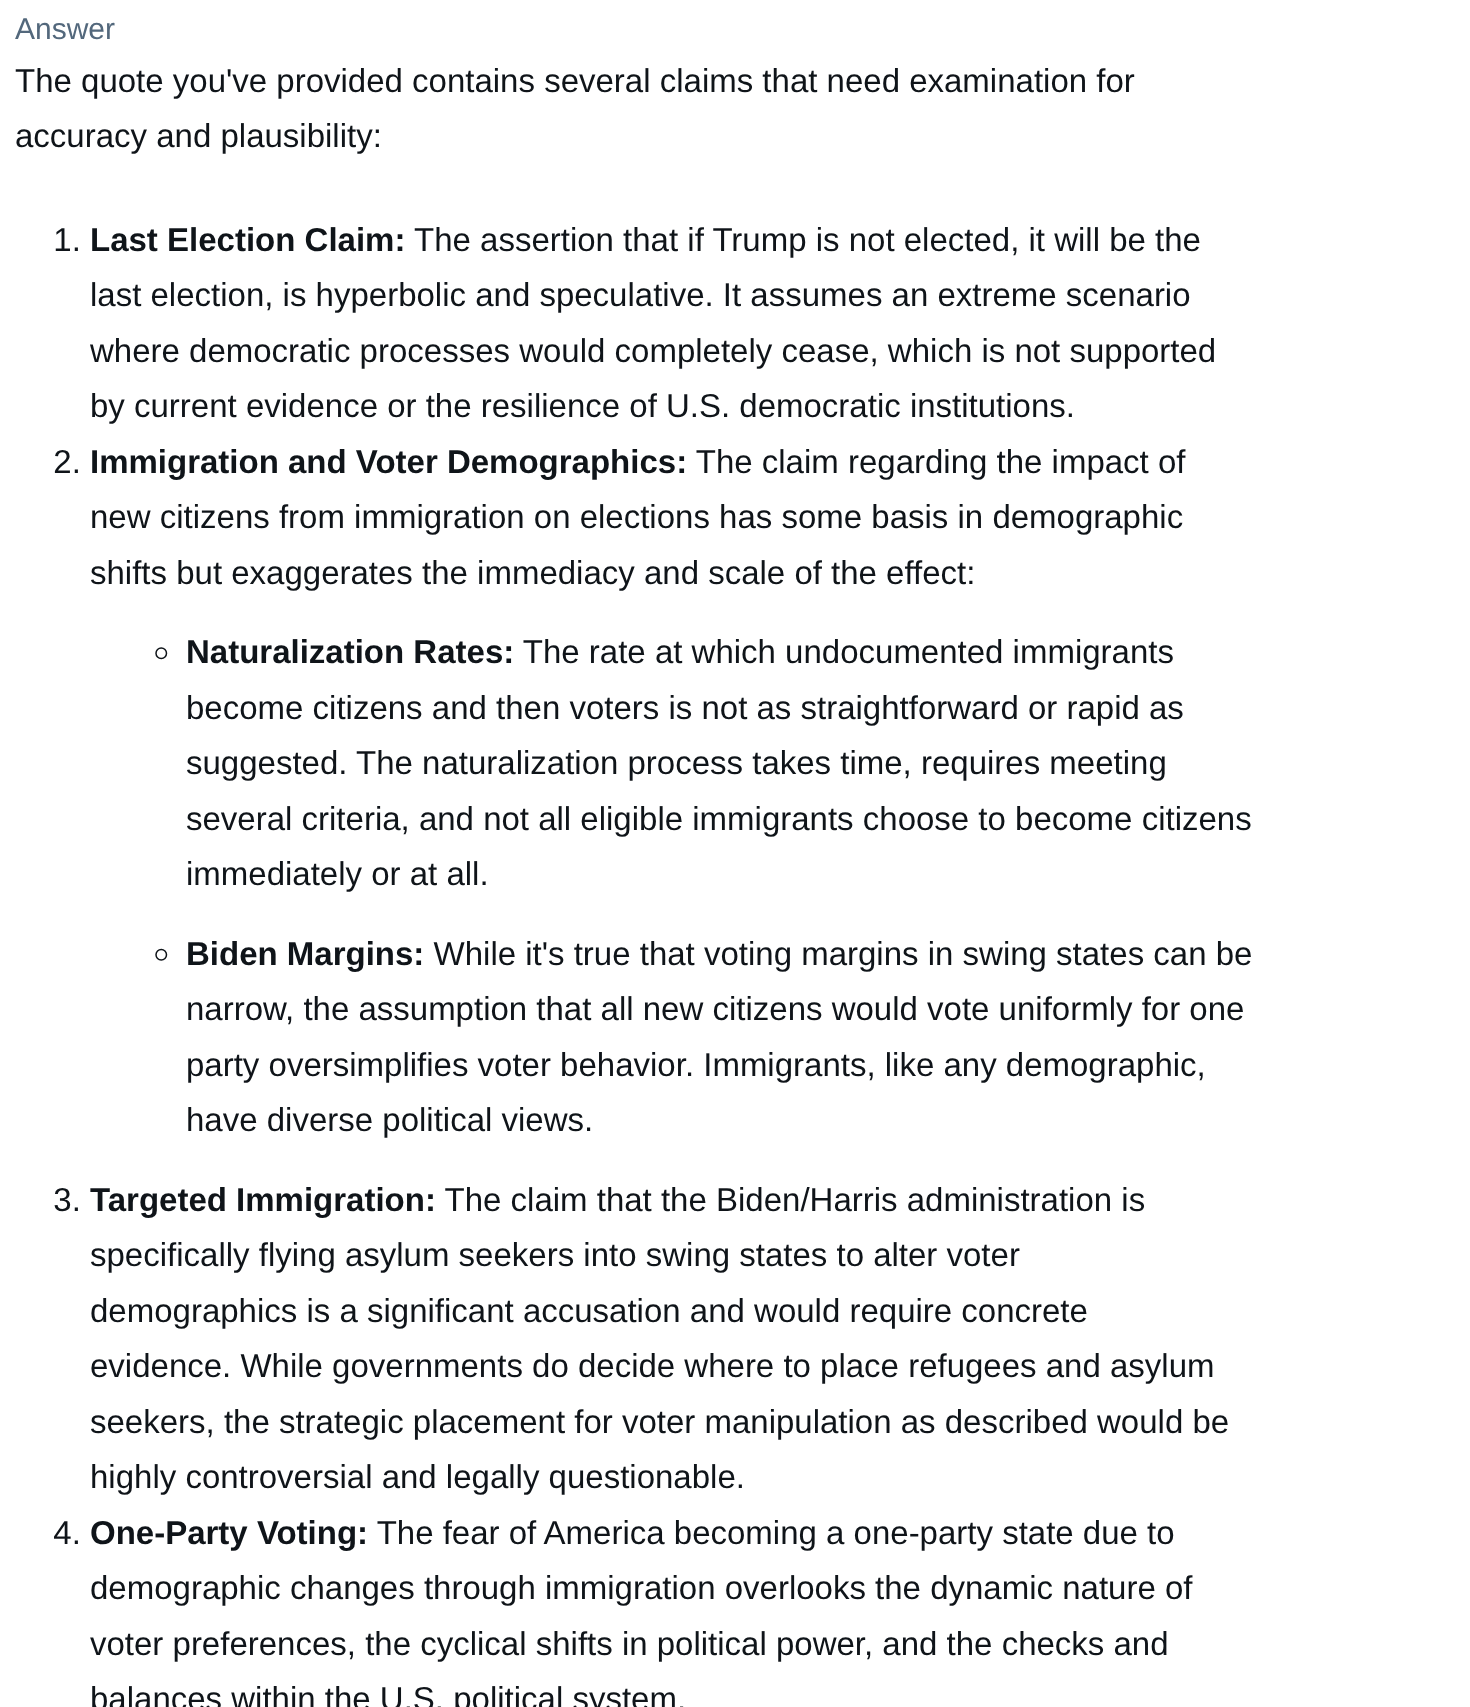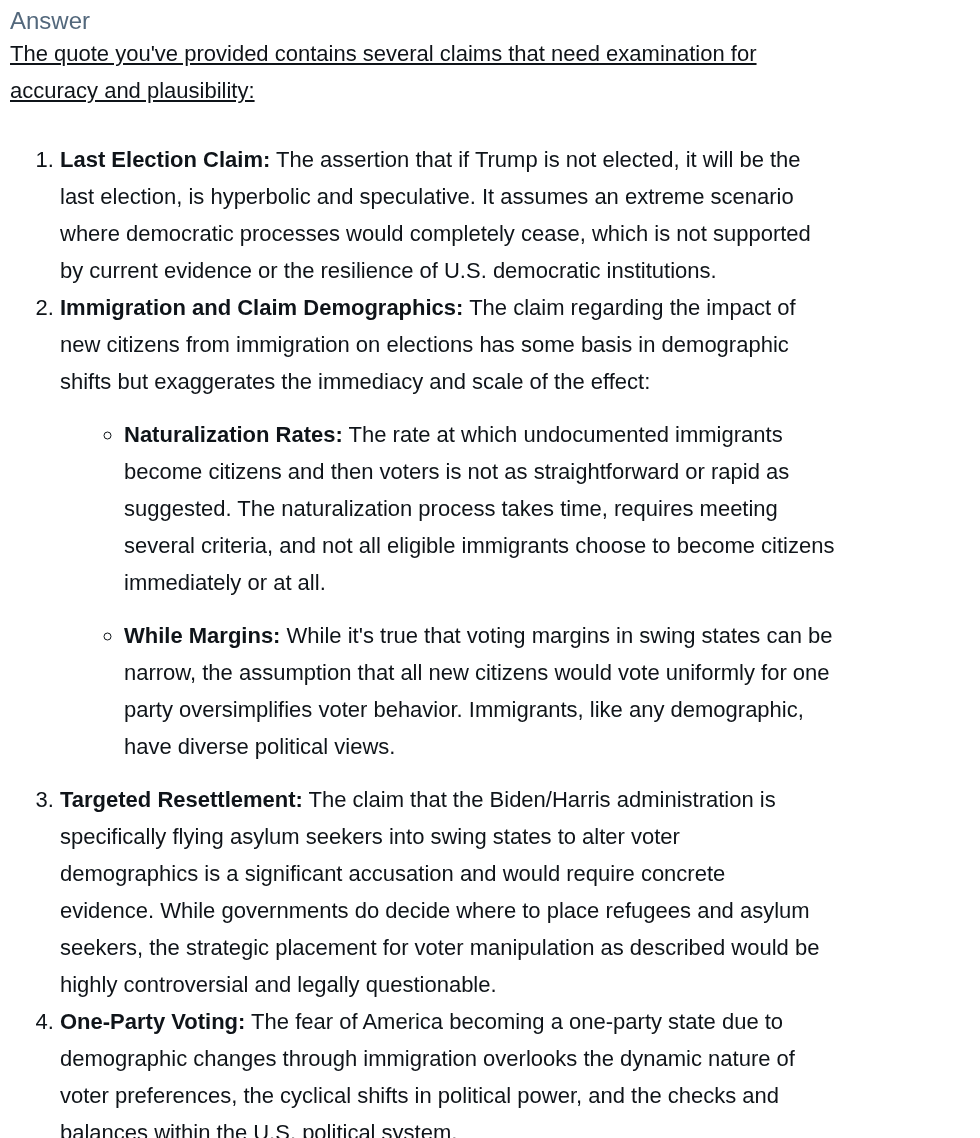--- a/index.html
+++ b/index.html
@@ -10,30 +10,29 @@
     height: 1138px;
     padding: 8px 24px 11px 10px;
     background: #ffffff;
     color: #0F1419;
     font-family: "Liberation Sans", "DejaVu Sans", sans-serif;
     font-size: 22px;
     line-height: 37px;
     overflow: hidden;
   }
   .answer-heading {
-    font-size: 24px;
+    font-size: 20px;
     line-height: 25px;
     font-weight: 400;
     color: #53687C;
     margin: 0 0 2px 0;
   }
   .intro {
     margin: 0;
     white-space: pre-line;
-    text-decoration: underline;
   }
   ol.claims {
     list-style: decimal;
     margin: 32px 0 0 0;
     padding: 0 0 0 50px;
   }
   ol.claims > li {
     margin: 0;
     padding: 0;
   }
@@ -63,37 +62,37 @@
   <p class="intro">The quote you've provided contains several claims that need examination for
 accuracy and plausibility:</p>
 
   <ol class="claims">
 
     <li><span class="item-title">Last Election Claim:</span> <span class="item-text">The assertion that if Trump is not elected, it will be the
 last election, is hyperbolic and speculative. It assumes an extreme scenario
 where democratic processes would completely cease, which is not supported
 by current evidence or the resilience of U.S. democratic institutions.</span></li>
 
-    <li><span class="item-title">Immigration and Claim Demographics:</span> <span class="item-text">The claim regarding the impact of
+    <li><span class="item-title">Immigration and Voter Demographics:</span> <span class="item-text">The claim regarding the impact of
 new citizens from immigration on elections has some basis in demographic
 shifts but exaggerates the immediacy and scale of the effect:</span>
       <ul class="sub">
         <li><span class="item-title">Naturalization Rates:</span> <span class="item-text">The rate at which undocumented immigrants
 become citizens and then voters is not as straightforward or rapid as
 suggested. The naturalization process takes time, requires meeting
 several criteria, and not all eligible immigrants choose to become citizens
 immediately or at all.</span></li>
-        <li><span class="item-title">While Margins:</span> <span class="item-text">While it's true that voting margins in swing states can be
+        <li><span class="item-title">Biden Margins:</span> <span class="item-text">While it's true that voting margins in swing states can be
 narrow, the assumption that all new citizens would vote uniformly for one
 party oversimplifies voter behavior. Immigrants, like any demographic,
 have diverse political views.</span></li>
       </ul>
     </li>
 
-    <li><span class="item-title">Targeted Resettlement:</span> <span class="item-text">The claim that the Biden/Harris administration is
+    <li><span class="item-title">Targeted Immigration:</span> <span class="item-text">The claim that the Biden/Harris administration is
 specifically flying asylum seekers into swing states to alter voter
 demographics is a significant accusation and would require concrete
 evidence. While governments do decide where to place refugees and asylum
 seekers, the strategic placement for voter manipulation as described would be
 highly controversial and legally questionable.</span></li>
 
     <li><span class="item-title">One-Party Voting:</span> <span class="item-text">The fear of America becoming a one-party state due to
 demographic changes through immigration overlooks the dynamic nature of
 voter preferences, the cyclical shifts in political power, and the checks and
 balances within the U.S. political system.</span></li>

